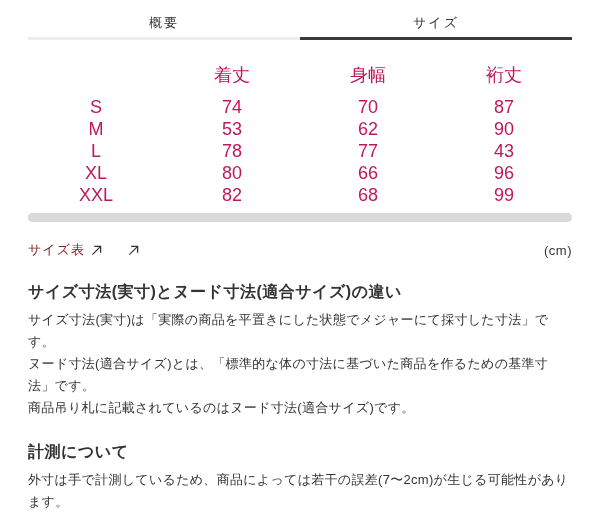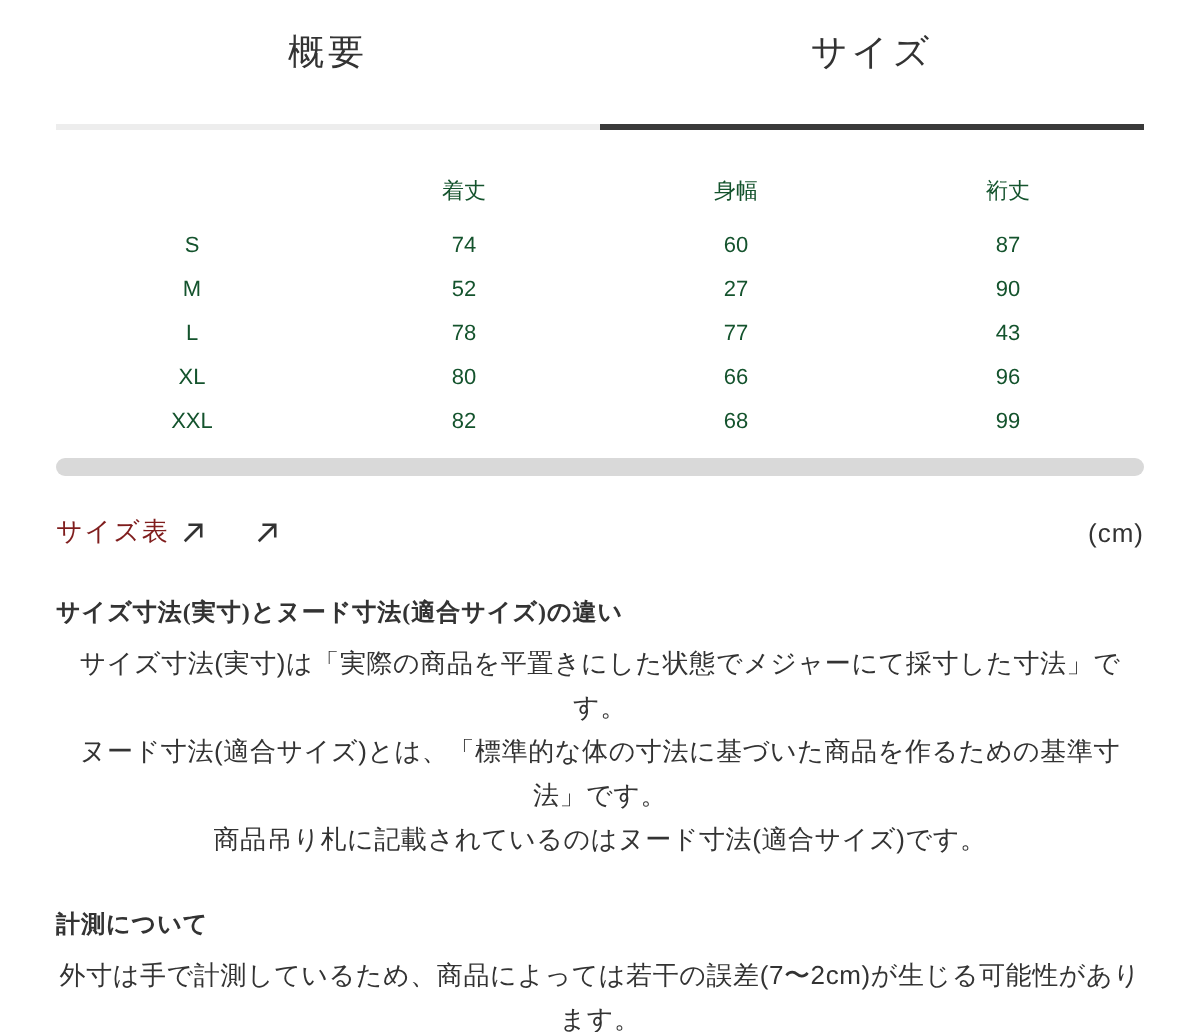--- a/index.html
+++ b/index.html
@@ -14,36 +14,36 @@
     padding:14px 28px 10px 28px;
     overflow:hidden;
     background:#ffffff;
   }
 
   
   .tabbar { display:flex; }
   .tab {
     flex:1 1 50%;
     text-align:center;
-    font-size:18px;
+    font-size:13px;
     letter-spacing:2px;
-    padding-bottom:24px;
+    padding-bottom:5px;
     border-bottom:3px solid #ededed;
     cursor:pointer;
     user-select:none;
   }
   .tab.active { border-bottom-color:#3a3a3a; }
 
   
   table.size-table {
     width:100%;
     border-collapse:collapse;
     margin-top:10px;
-    font-size:11px;
-    color:#14532d;
+    font-size:18px;
+    color:#be185d;
   }
   table.size-table col { width:25%; }
   table.size-table th {
     font-weight:normal;
     text-align:center;
     padding:13px 0 9px 0;
   }
   table.size-table td {
     text-align:center;
     padding:0;
@@ -81,31 +81,29 @@
     cursor:pointer;
     letter-spacing:1px;
   }
   .ext-link svg { display:block; }
   .unit { margin-left:auto; letter-spacing:0.5px; }
 
   
   .section { margin-top:23px; }
   .section h3 {
     margin:0 0 6px 0;
-    font-size:12px;
+    font-size:16px;
     font-weight:bold;
     letter-spacing:0.5px;
-    font-family:Liberation Serif, serif;
   }
   .section p {
     margin:0;
     font-size:13px;
     line-height:22px;
     letter-spacing:0.3px;
-    text-align:center;
   }
 </style>
 </head>
 <body>
 
 <div class="page">
 
   <div class="tabbar">
     <div class="tab">
       <span>概要</span>
@@ -127,27 +125,27 @@
         <th></th>
         <th>着丈</th>
         <th>身幅</th>
         <th>裄丈</th>
       </tr>
     </thead>
     <tbody>
       <tr>
         <td>S</td>
         <td>74</td>
-        <td>60</td>
+        <td>70</td>
         <td>87</td>
       </tr>
       <tr>
         <td>M</td>
-        <td>52</td>
-        <td>27</td>
+        <td>53</td>
+        <td>62</td>
         <td>90</td>
       </tr>
       <tr>
         <td>L</td>
         <td>78</td>
         <td>77</td>
         <td>43</td>
       </tr>
       <tr>
         <td>XL</td>

